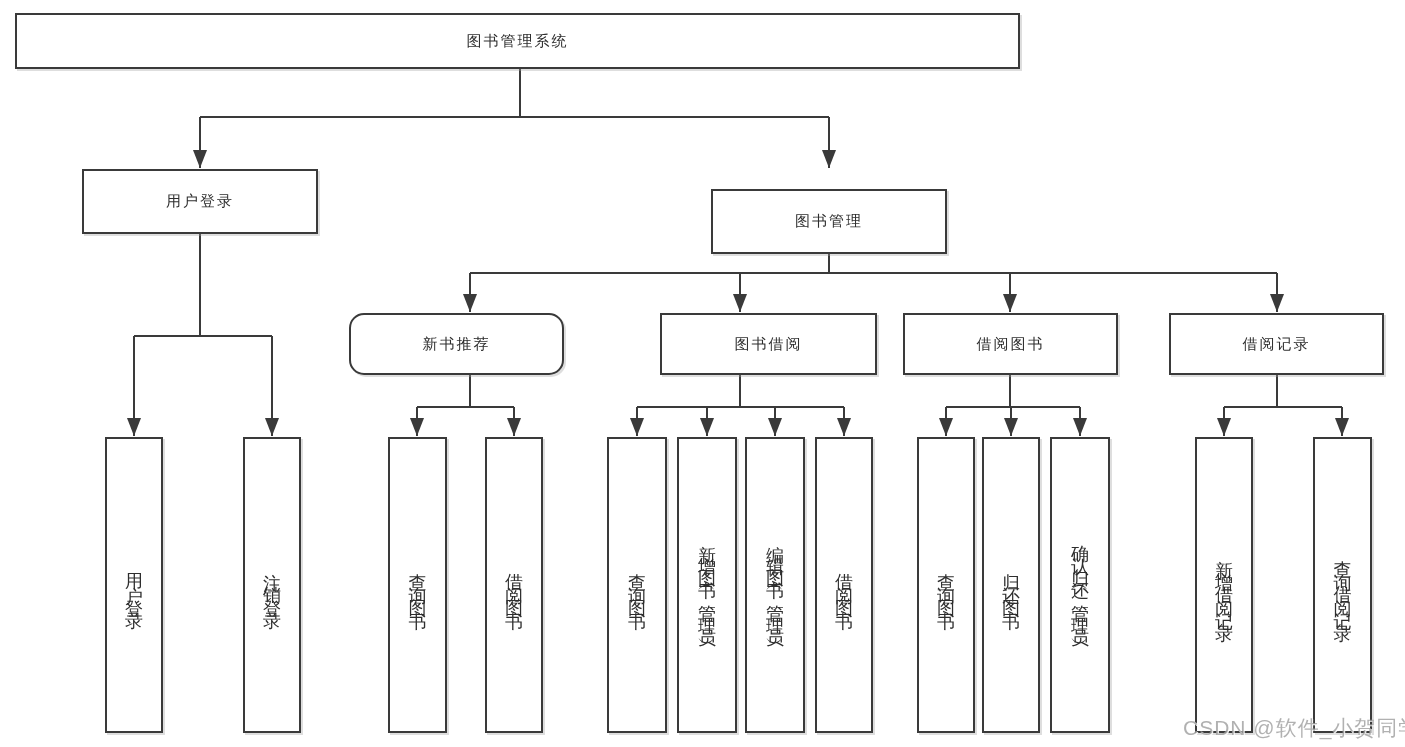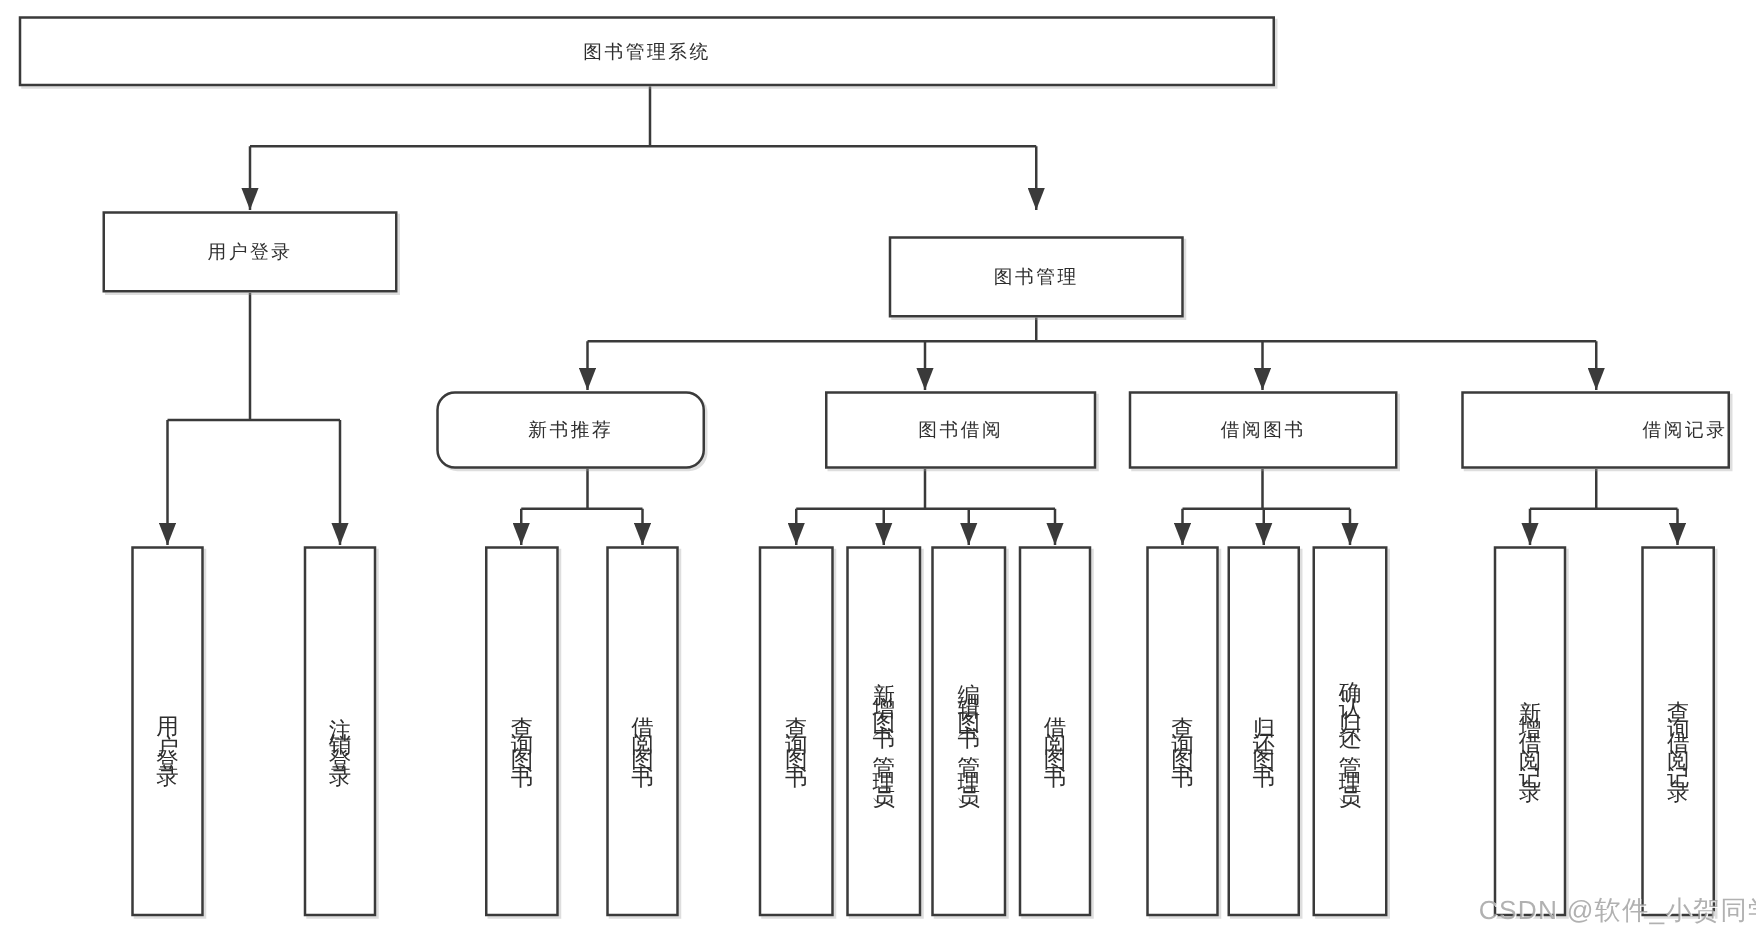--- a/index.html
+++ b/index.html
@@ -49,21 +49,21 @@
     white-space: nowrap;
   }
 
   
   .n-root   { left: 15px;  top: 13px;  width: 1005px; height: 56px; }
   .n-login  { left: 82px;  top: 169px; width: 236px;  height: 65px; }
   .n-mgmt   { left: 711px; top: 169px; width: 236px;  height: 65px; margin-top: 20px; }
   .n-l3-0   { left: 349px; top: 313px; width: 215px;  height: 62px; border-radius: 15px; }
   .n-l3-1   { left: 660px; top: 313px; width: 217px;  height: 62px; }
   .n-l3-2   { left: 903px; top: 313px; width: 215px;  height: 62px; }
-  .n-l3-3   { left: 1169px;top: 313px; width: 215px;  height: 62px; justify-content: flex-end; }
+  .n-l3-3   { left: 1169px;top: 313px; width: 215px;  height: 62px; }
 
   .leaf { top: 437px; height: 296px; width: 58px; }
   .lf-0  { left: 105px; }
   .lf-1  { left: 243px; }
   .lf-2  { left: 388px; width: 59px; }
   .lf-3  { left: 485px; }
   .lf-4  { left: 607px; width: 60px; }
   .lf-5  { left: 677px; width: 60px; }
   .lf-6  { left: 745px; width: 60px; }
   .lf-7  { left: 815px; }

